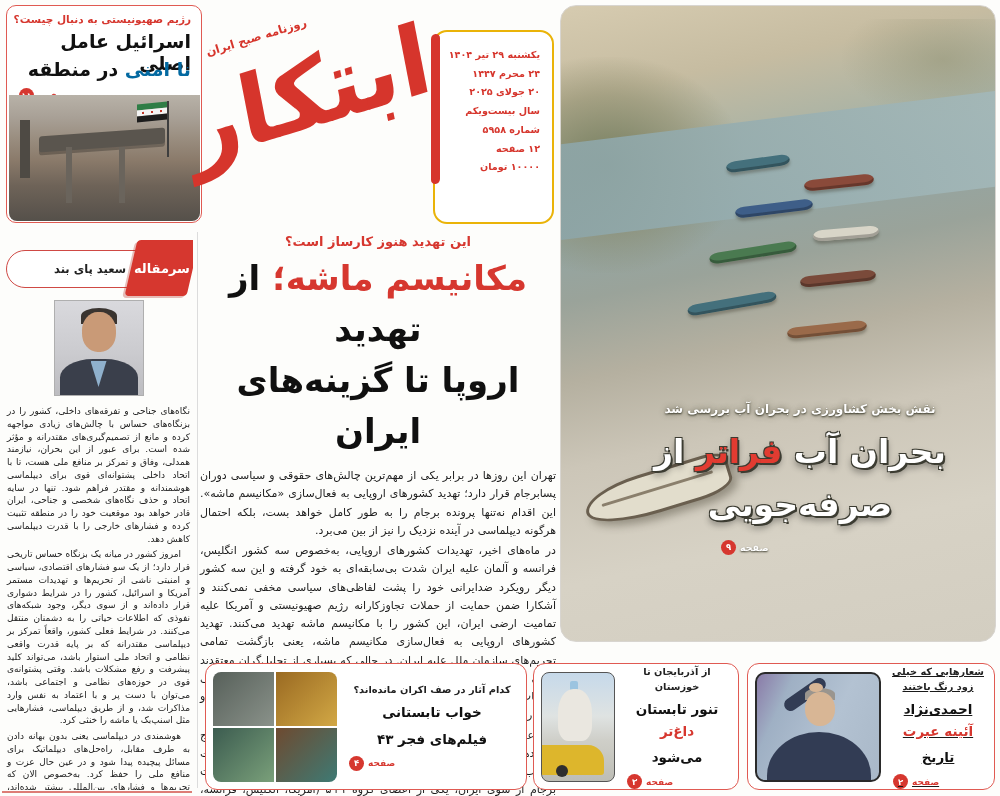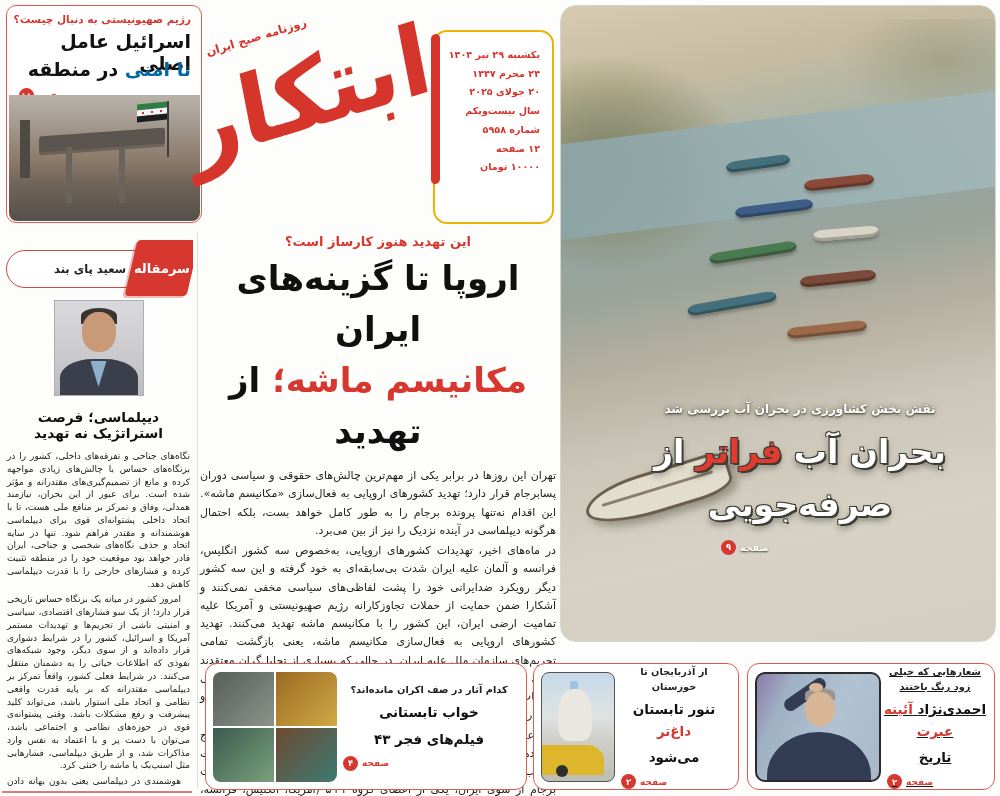--- a/index.html
+++ b/index.html
@@ -91,21 +91,21 @@
   .ap-hair { position:absolute; left:50%; top:7px; transform:translateX(-50%); width:36px; height:16px; background:#3a3430; border-radius:50% 50% 0 0; }
   .ap-suit { position:absolute; left:50%; bottom:-8px; transform:translateX(-50%); width:78px; height:44px; background:#3a3f4b; border-radius:42% 42% 0 0; }
   .ap-shirt { position:absolute; left:50%; bottom:8px; transform:translateX(-50%); width:16px; height:26px; background:#8fb0cc; clip-path:polygon(50% 100%, 0 0, 100% 0); }
   .ed-h { margin-top:13px; text-align:center; font-size:13.8px; font-weight:bold; color:#0f0f0f; }
   .ed-body { margin:9px 3px 0; font-size:9px; line-height:1.42; text-align:justify; color:#202020; }
   .ed-body p + p { margin-top:3px; text-indent:9px; }
   .side-rule { left:2px; top:791px; width:190px; height:2px; background:#dd7d76; }
 
   
   .bbox { top:663px; height:127px; border:1.5px solid #e05a52; border-radius:12px; background:#fff;
-    display:flex; align-items:center; padding:7px; gap:2px; }
+    display:flex; align-items:center; padding:7px; gap:8px; }
   .btext { flex:1; text-align:center; }
   .b-kicker { font-size:9.8px; font-weight:bold; color:#222; line-height:1.55; }
   .b-title { margin-top:5px; font-size:13.5px; font-weight:bold; color:#111; line-height:1.6; }
   .b-title .red { color:#d6372f; }
   .b-badge { margin-top:5px; display:flex; justify-content:flex-end; padding-left:4px; }
   .b-badge .badge-label { font-size:9px; }
 
   .collage { width:124px; height:110px; border-radius:8px; overflow:hidden; flex:0 0 auto;
     display:grid; grid-template-columns:1fr 1fr; grid-template-rows:1fr 1fr; gap:2px; background:#fff; }
   .collage .c1 { background:linear-gradient(135deg,#9a6a22,#d2a845); }
@@ -165,22 +165,22 @@
   <div class="date-line">۲۴ محرم ۱۴۴۷</div>
   <div class="date-line">۲۰ جولای ۲۰۲۵</div>
   <div class="date-line">سال بیست‌ویکم</div>
   <div class="date-line">شماره ۵۹۵۸</div>
   <div class="date-line">۱۲ صفحه</div>
   <div class="date-line">۱۰۰۰۰ تومان</div>
 </div>
 
 <div class="abs lead">
   <div class="lead-kicker">این تهدید هنوز کارساز است؟</div>
+  <div class="lead-h"><span class="red">مکانیسم ماشه؛</span> <span>از تهدید</span></div>
   <div class="lead-h">اروپا تا گزینه‌های ایران</div>
-  <div class="lead-h"><span class="red">مکانیسم ماشه؛</span> <span>از تهدید</span></div>
   <div class="lead-body">
     <p>تهران این روزها در برابر یکی از مهم‌ترین چالش‌های حقوقی و سیاسی دوران پسابرجام قرار دارد؛ تهدید کشورهای اروپایی به فعال‌سازی «مکانیسم ماشه». این اقدام نه‌تنها پرونده برجام را به طور کامل خواهد بست، بلکه احتمال هرگونه دیپلماسی در آینده نزدیک را نیز از بین می‌برد.</p>
     <p>در ماه‌های اخیر، تهدیدات کشورهای اروپایی، به‌خصوص سه کشور انگلیس، فرانسه و آلمان علیه ایران شدت بی‌سابقه‌ای به خود گرفته و این سه کشور دیگر رویکرد ضدایرانی خود را پشت لفاظی‌های سیاسی مخفی نمی‌کنند و آشکارا ضمن حمایت از حملات تجاوزکارانه رژیم صهیونیستی و آمریکا علیه تمامیت ارضی ایران، این کشور را با مکانیسم ماشه تهدید می‌کنند. تهدید کشورهای اروپایی به فعال‌سازی مکانیسم ماشه، یعنی بازگشت تمامی تحریم‌های سازمان ملل علیه ایران. در حالی که بسیاری از تحلیل‌گران معتقدند مبنای حقوقی این اقدام نه‌تنها سست، بلکه فاقد مشروعیت است، برخی تحرکات فنی و دیپلماتیک نیز در جریان است که می‌تواند آینده مناسبات ایران و اروپا را دگرگون کند.</p>
     <p>نگاه عمیق‌تر: مکانیسم ماشه یا "Snapback Mechanism" سازوکاری مندرج در بندهای ۳۶ و ۳۷ برجام و بندهای ۱۱، ۱۲ و ۱۳ قطعنامه ۲۲۳۱ شورای امنیت مصوب سال ۱۳۹۴ است که اجازه می‌دهد در صورت «نقض اساسی» تعهدات برجام از سوی ایران، یکی از اعضای گروه ۱+۵ (آمریکا، انگلیس، فرانسه، آلمان، روسیه یا چین)، سازوکاری را فعال کند که بدون نیاز به رأی‌گیری در شورای امنیت سازمان ملل متحد، تمام تحریم‌های پیش از برجام سازمان ملل علیه ایران به‌طور خودکار بازگردد.</p>
   </div>
 
 </div>
 
 <div class="abs photo-card">
   <div class="pc-bank"></div>
@@ -213,21 +213,20 @@
     <div class="sec-flag">
         <span>سرمقاله</span>
       </div>
   </div>
   <div class="author-photo">
     <div class="ap-hair"></div>
     <div class="ap-head"></div>
     <div class="ap-suit"></div>
     <div class="ap-shirt"></div>
   </div>
-  <div class="ed-h">دیپلماسی؛ فرصت استراتژیک نه تهدید</div>
   <div class="ed-body">
     <p>نگاه‌های جناحی و تفرقه‌های داخلی، کشور را در بزنگاه‌های حساس با چالش‌های زیادی مواجهه کرده و مانع از تصمیم‌گیری‌های مقتدرانه و مؤثر شده است. برای عبور از این بحران، نیازمند همدلی، وفاق و تمرکز بر منافع ملی هست، تا با اتحاد داخلی پشتوانه‌ای قوی برای دیپلماسی هوشمندانه و مقتدر فراهم شود. تنها در سایه اتحاد و حذف نگاه‌های شخصی و جناحی، ایران قادر خواهد بود موقعیت خود را در منطقه تثبیت کرده و فشارهای خارجی را با قدرت دیپلماسی کاهش دهد.</p>
     <p>امروز کشور در میانه یک بزنگاه حساس تاریخی قرار دارد؛ از یک سو فشارهای اقتصادی، سیاسی و امنیتی ناشی از تحریم‌ها و تهدیدات مستمر آمریکا و اسرائیل، کشور را در شرایط دشواری قرار داده‌اند و از سوی دیگر، وجود شبکه‌های نفوذی که اطلاعات حیاتی را به دشمنان منتقل می‌کنند. در شرایط فعلی کشور، واقعاً تمرکز بر دیپلماسی مقتدرانه که بر پایه قدرت واقعی نظامی و اتحاد ملی استوار باشد، می‌تواند کلید پیشرفت و رفع مشکلات باشد. وقتی پشتوانه‌ی قوی در حوزه‌های نظامی و اجتماعی باشد، می‌توان با دست پر و با اعتماد به نفس وارد مذاکرات شد، و از طریق دیپلماسی، فشارهایی مثل اسنپ‌بک یا ماشه را خنثی کرد.</p>
     <p>هوشمندی در دیپلماسی یعنی بدون بهانه دادن به طرف مقابل، راه‌حل‌های دیپلماتیک برای مسائل پیچیده پیدا شود و در عین حال عزت و منافع ملی را حفظ کرد. به‌خصوص الان که تحریم‌ها و فشارهای بین‌المللی بیشتر شده‌اند، راه‌حل اصلی قطعاً در دیپلماسی فعال، هوشمند و مقتدر نهفته است.</p>
 
   </div>
 
 </div>
 <div class="abs side-rule"></div>
 

